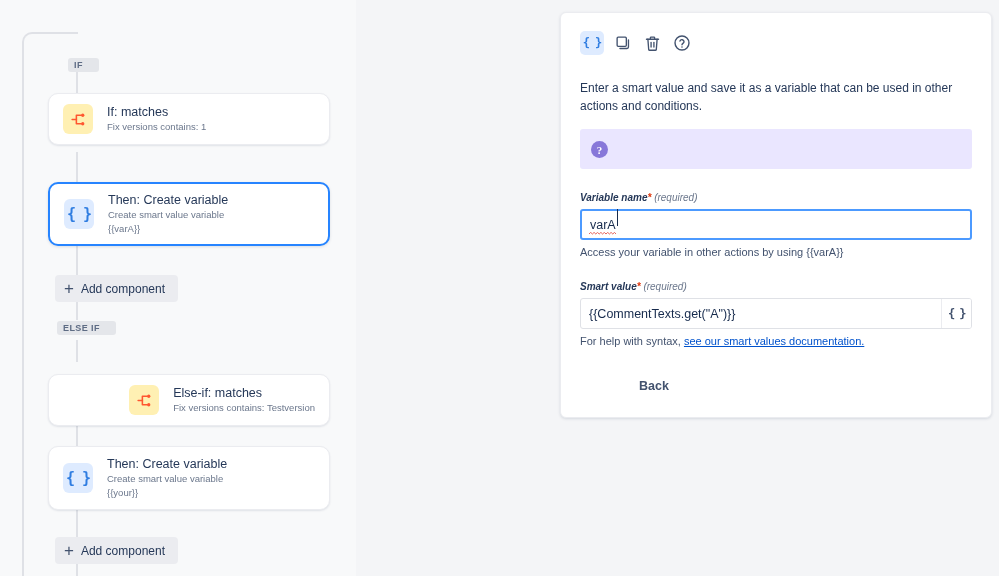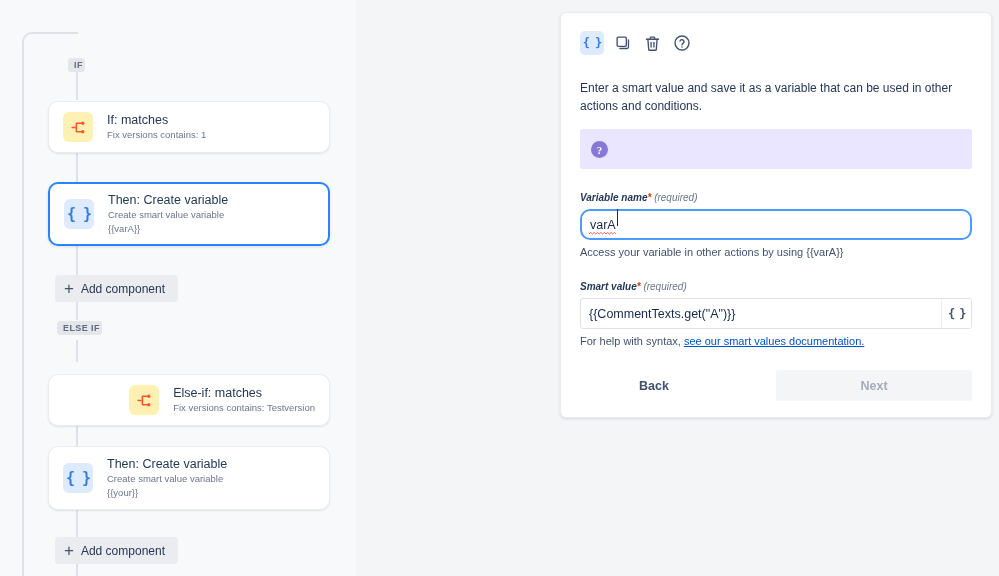--- a/index.html
+++ b/index.html
@@ -52,21 +52,21 @@
     border-top-left-radius: 10px;
   }
 
   .badge {
     position: absolute;
     background: #e4e6ea;
     color: #5e6c84;
     font-size: 9px;
     letter-spacing: 0.4px;
     font-weight: 600;
-    padding: 3px 2px 2px 6px;
+    padding: 3px 16px 2px 6px;
     border-radius: 3px;
     line-height: 1;
     z-index: 3;
   }
 
   
   .node {
     position: absolute;
     left: 48px;
     width: 282px;
@@ -244,21 +244,21 @@
     font-style: italic;
   }
   .field-label .req-star { color: #de350b; font-weight: 700; }
   .field-label .req-note { color: #6b778c; font-weight: 400; }
 
   .text-input {
     margin-top: 6px;
     width: 100%;
     height: 31px;
     border: 2px solid #4c9aff;
-    border-radius: 10px;
+    border-radius: 3px;
     background: #ffffff;
     font-family: "Liberation Sans", sans-serif;
     font-size: 12.5px;
     color: #172b4d;
     padding: 0 8px;
     outline: none;
   }
   .input-wrap { position: relative; }
   .spell-underline {
     position: absolute;
@@ -369,21 +369,21 @@
   <div class="conn-v" style="left:76px; top:152px; height:30px;"></div>
   <div class="conn-v" style="left:76px; top:246px; height:30px;"></div>
   <div class="conn-v" style="left:76px; top:302px; height:18px;"></div>
   <div class="conn-v" style="left:76px; top:340px; height:22px;"></div>
   <div class="conn-v" style="left:76px; top:418px; height:28px;"></div>
   <div class="conn-v" style="left:76px; top:510px; height:28px;"></div>
   <div class="conn-v" style="left:76px; top:564px; height:12px;"></div>
 
   <div class="badge" style="left:68px; top:58px;">IF</div>
 
-  <div class="node" style="top:101px; height:52px;">
+  <div class="node" style="top:93px; height:52px;">
     <div class="node-icon branch">
       <svg width="17" height="17" viewBox="0 0 24 24" fill="none" stroke="#ff5630" stroke-width="2.2" stroke-linecap="round" stroke-linejoin="round">
         <path d="M3 12 H9"></path>
         <path d="M9 12 V6 H16"></path>
         <path d="M9 12 V18 H16"></path>
         <circle cx="18" cy="6" r="2.3" fill="#ff5630" stroke="none"></circle>
         <circle cx="18" cy="18" r="2.3" fill="#ff5630" stroke="none"></circle>
       </svg>
     </div>
     <div class="node-text">
@@ -510,16 +510,15 @@
       <span class="brace">{&nbsp;}</span>
     </div>
   </div>
 
   <div class="field-hint">
     <span>For help with syntax, </span><a href="#">see our smart values documentation.</a>
   </div>
 
   <div class="btn-row">
     <button class="btn-back">Back</button>
-    <button class="btn-next">Next</button>
   </div>
 
 </div>
 
 </body></html>

